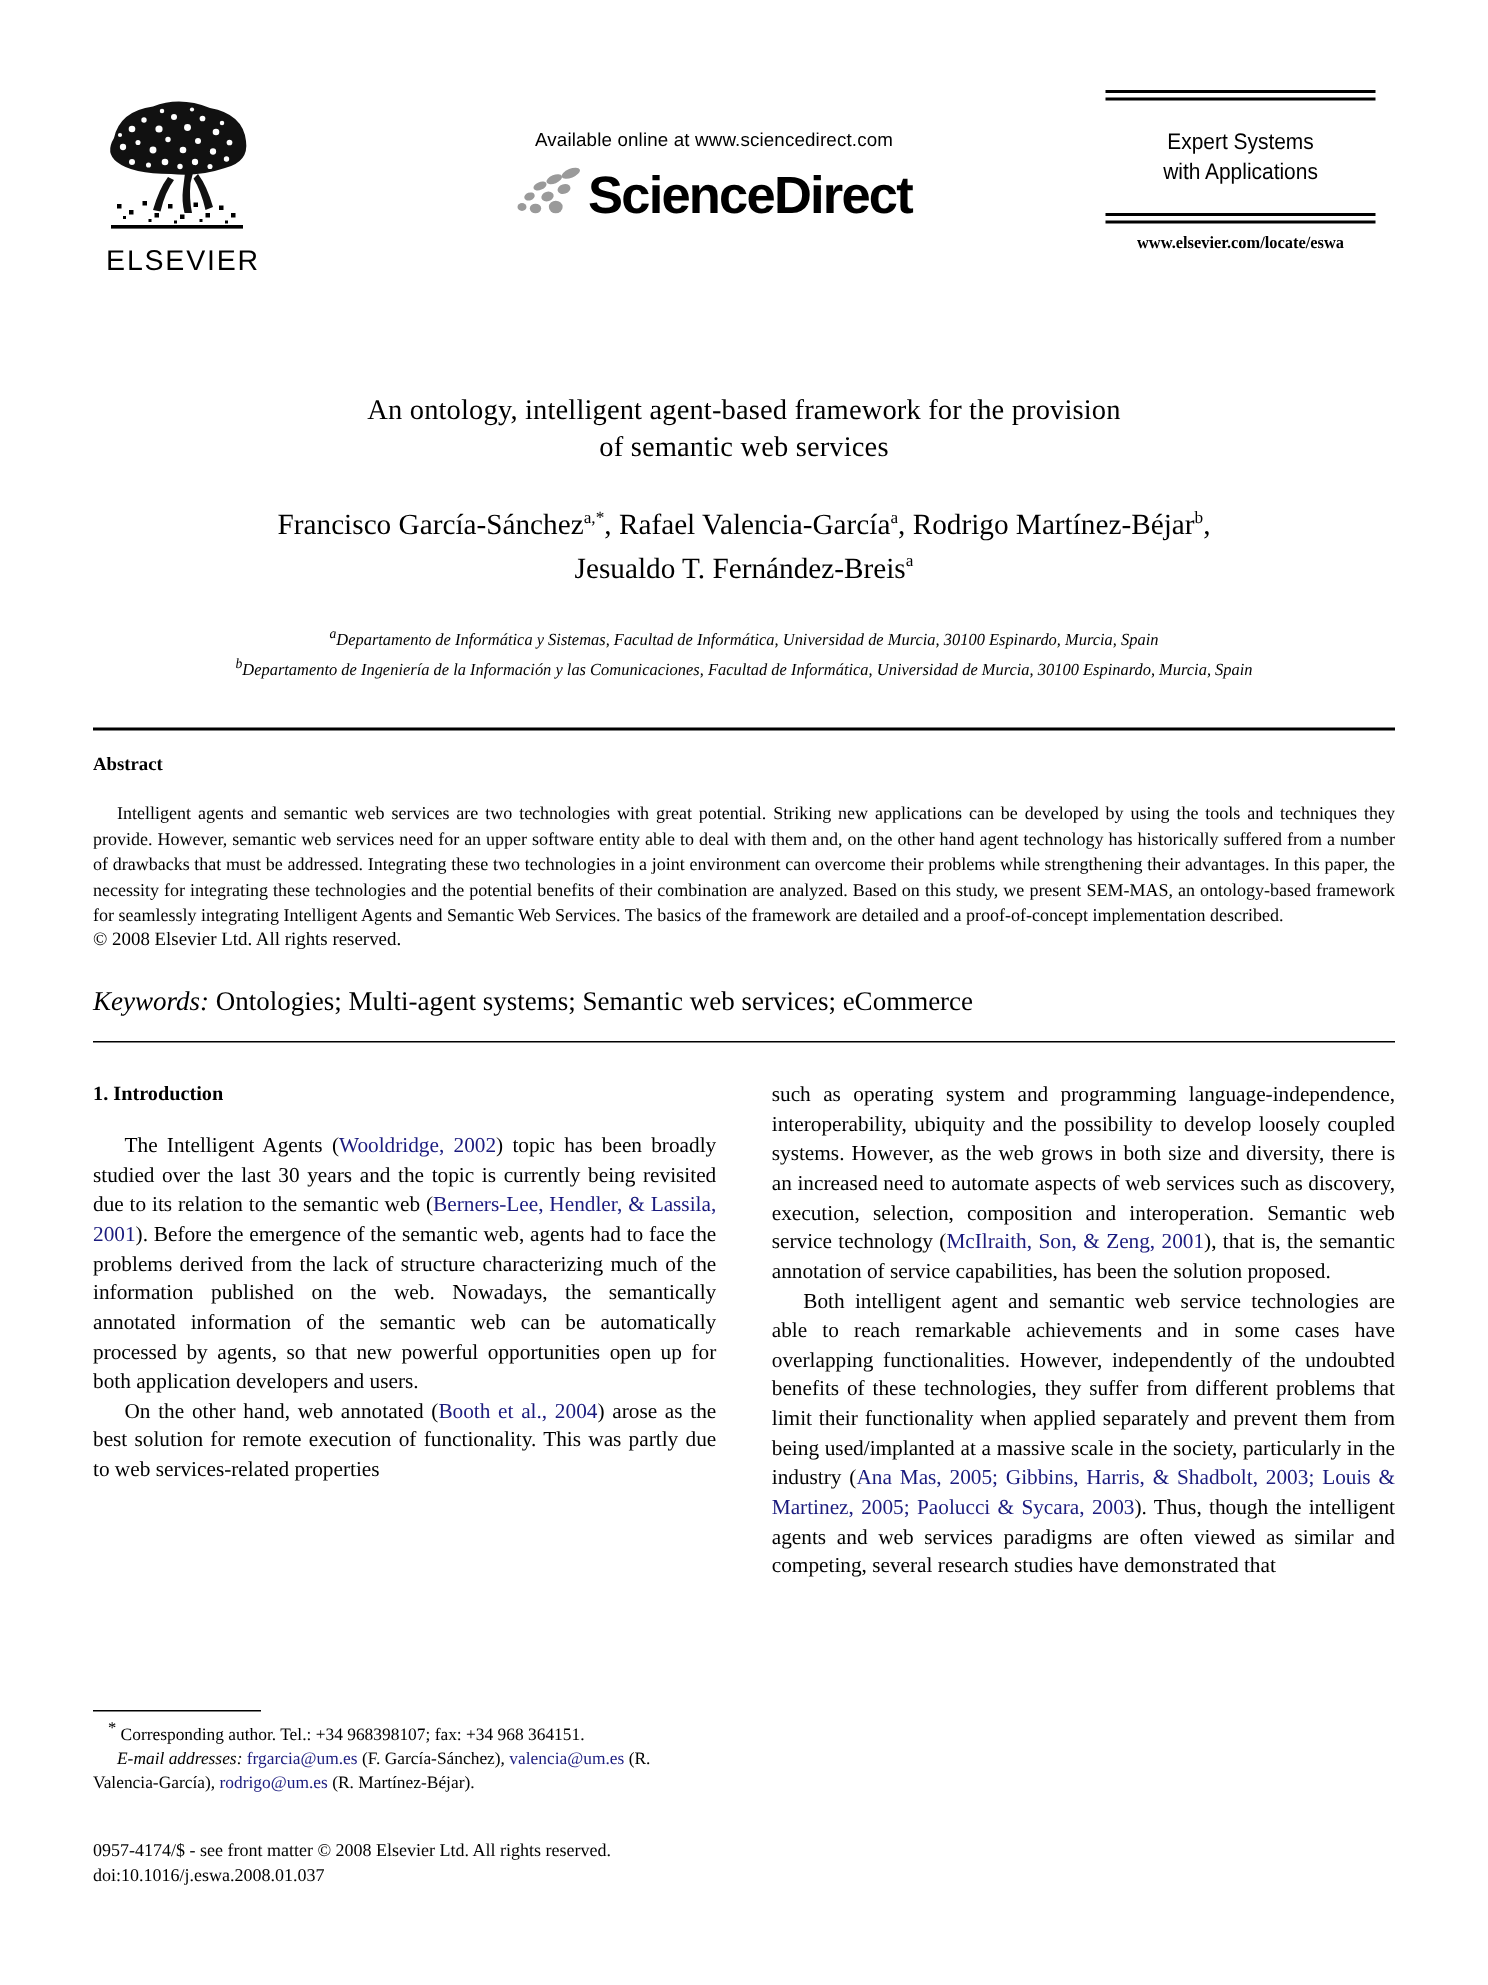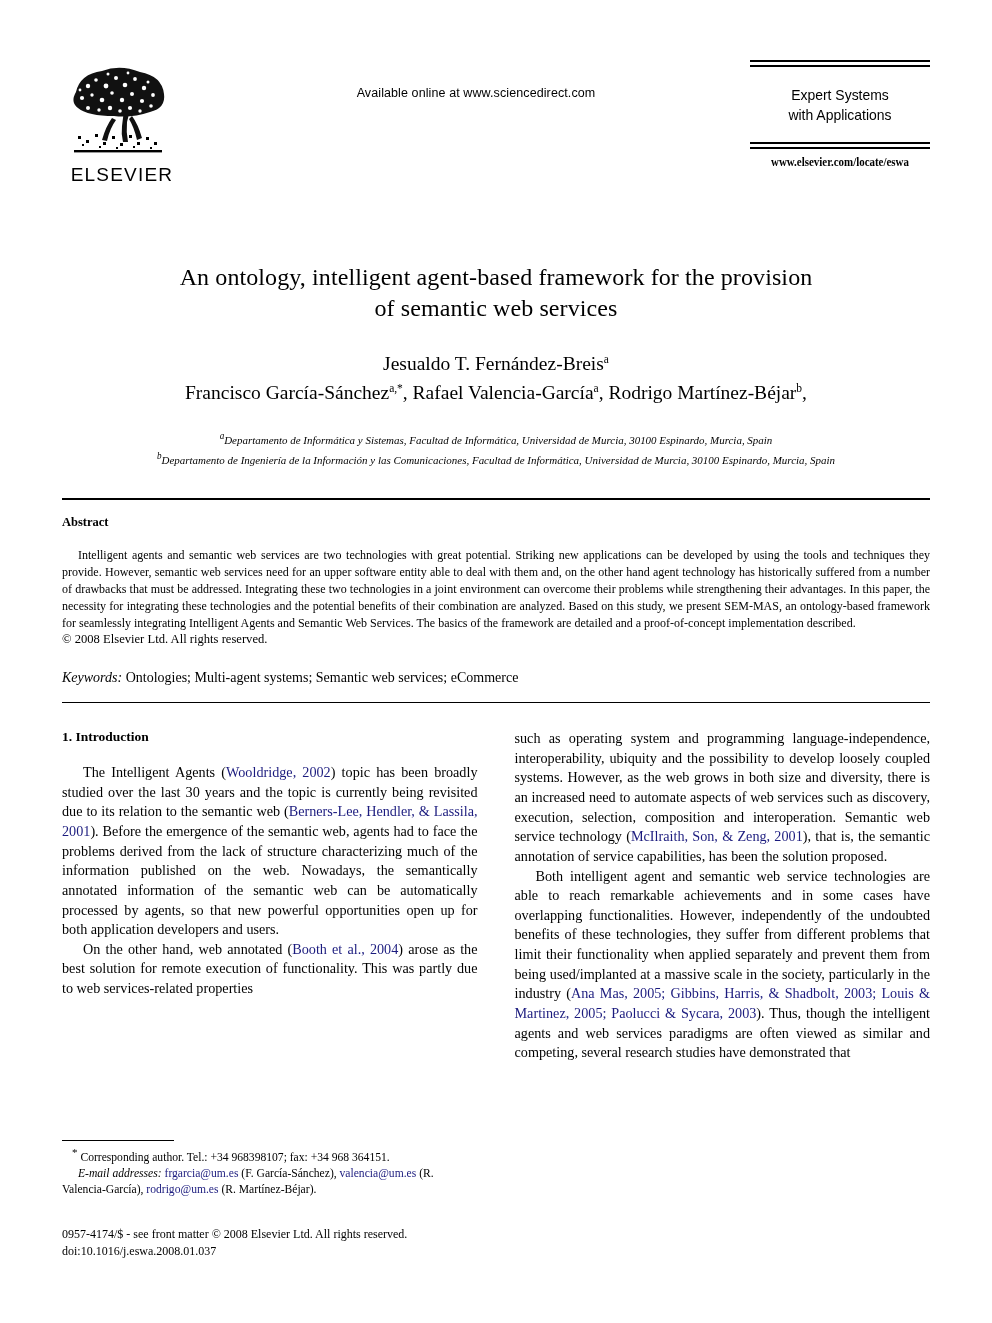--- a/index.html
+++ b/index.html
@@ -84,21 +84,21 @@
   }
   .journal-ref {
     font-family: "Liberation Serif", serif;
     font-weight: bold;
     font-size: 13.5px;
     margin-top: 19px;
   }
 
   .journal-brand {
     position: absolute;
-    right: 0;
+    right: 13px;
     top: 0;
     width: 180px;
     text-align: center;
   }
   .rule-double {
     border-top: 2.5px solid #000;
     border-bottom: 2.5px solid #000;
     height: 3px;
     width: 100%;
   }
@@ -114,21 +114,21 @@
     font-family: "Liberation Serif", serif;
     font-weight: bold;
     font-size: 11.5px;
     margin-top: 7px;
     transform: scaleX(0.95);
   }
 
   
   .title-block { margin-top: 52px; text-align: center; }
   .paper-title {
-    font-size: 24px;
+    font-size: 19px;
     line-height: 1.30;
     font-weight: normal;
     margin: 16px;
     letter-spacing: .1px;
   }
   .authors {
     font-size: 19.5px;
     line-height: 1.45;
     margin-top: 26px;
   }
@@ -160,21 +160,21 @@
     text-align: justify;
     text-indent: 16px;
   }
   .copyright-line {
     font-size: 12.6px;
     line-height: 1.40;
     text-align: left;
   }
   .keywords {
     margin-top: 21px;
-    font-size: 14px;
+    font-size: 18px;
   }
   .keywords .kw-label { font-style: italic; }
   .hr-thin {
     border: 0;
     border-top: 1.6px solid #000;
     margin: 16px 0 0 0;
   }
 
   
   .columns {
@@ -296,20 +296,36 @@
             <rect x="88" y="83" width="2" height="2"></rect>
           </g>
           <rect x="12" y="86" width="88" height="2.4"></rect>
         </g>
       </svg>
       <div class="elsevier-word">ELSEVIER</div>
     </div>
 
     <div class="center-block">
       <div class="avail-online">Available online at www.sciencedirect.com</div>
+      <div class="sd-logo">
+        <svg class="sd-dots" viewBox="0 0 46 38" aria-hidden="true">
+          <g fill="#9a9a9a">
+            <ellipse cx="36.5" cy="4.5" rx="6.5" ry="3" transform="rotate(-22 36.5 4.5)"></ellipse>
+            <ellipse cx="25.5" cy="8.5" rx="5.5" ry="2.8" transform="rotate(-22 25.5 8.5)"></ellipse>
+            <ellipse cx="16" cy="13" rx="4.6" ry="2.6" transform="rotate(-22 16 13)"></ellipse>
+            <ellipse cx="32" cy="15" rx="4.4" ry="3.2" transform="rotate(-18 32 15)"></ellipse>
+            <ellipse cx="21" cy="20" rx="4.2" ry="3.2" transform="rotate(-18 21 20)"></ellipse>
+            <ellipse cx="9" cy="20" rx="3.6" ry="2.6" transform="rotate(-20 9 20)"></ellipse>
+            <ellipse cx="26.5" cy="27" rx="4.6" ry="4.2"></ellipse>
+            <ellipse cx="13" cy="28" rx="3.8" ry="3.2"></ellipse>
+            <ellipse cx="4" cy="27" rx="3.0" ry="2.6"></ellipse>
+          </g>
+        </svg>
+        <span class="sd-word">ScienceDirect</span>
+      </div>
     </div>
 
     <div class="journal-brand">
       <div class="rule-double"></div>
       <div class="brand-name">
         <div>Expert Systems</div>
         <div>with Applications</div>
       </div>
       <div class="rule-double"></div>
       <div class="brand-url">www.elsevier.com/locate/eswa</div>
@@ -317,24 +333,24 @@
   </div>
 
   <div class="title-block">
     <h1 class="paper-title">
       <span>An ontology, intelligent agent-based framework for the provision</span><br>
       <span>of semantic web services</span>
     </h1>
 
     <div class="authors">
       <div>
+        <span>Francisco García-Sánchez</span><sup class="aff">a,*</sup><span>, Rafael Valencia-García</span><sup class="aff">a</sup><span>, Rodrigo Martínez-Béjar</span><sup class="aff">b</sup><span>,</span>
+      </div>
+      <div>
         <span>Jesualdo T. Fernández-Breis</span><sup class="aff">a</sup>
-      </div>
-      <div>
-        <span>Francisco García-Sánchez</span><sup class="aff">a,*</sup><span>, Rafael Valencia-García</span><sup class="aff">a</sup><span>, Rodrigo Martínez-Béjar</span><sup class="aff">b</sup><span>,</span>
       </div>
     </div>
 
     <div class="affiliations">
       <div>
         <sup>a</sup><span>Departamento de Informática y Sistemas, Facultad de Informática, Universidad de Murcia, 30100 Espinardo, Murcia, Spain</span>
       </div>
       <div>
         <sup>b</sup><span>Departamento de Ingeniería de la Información y las Comunicaciones, Facultad de Informática, Universidad de Murcia, 30100 Espinardo, Murcia, Spain</span>
       </div>

